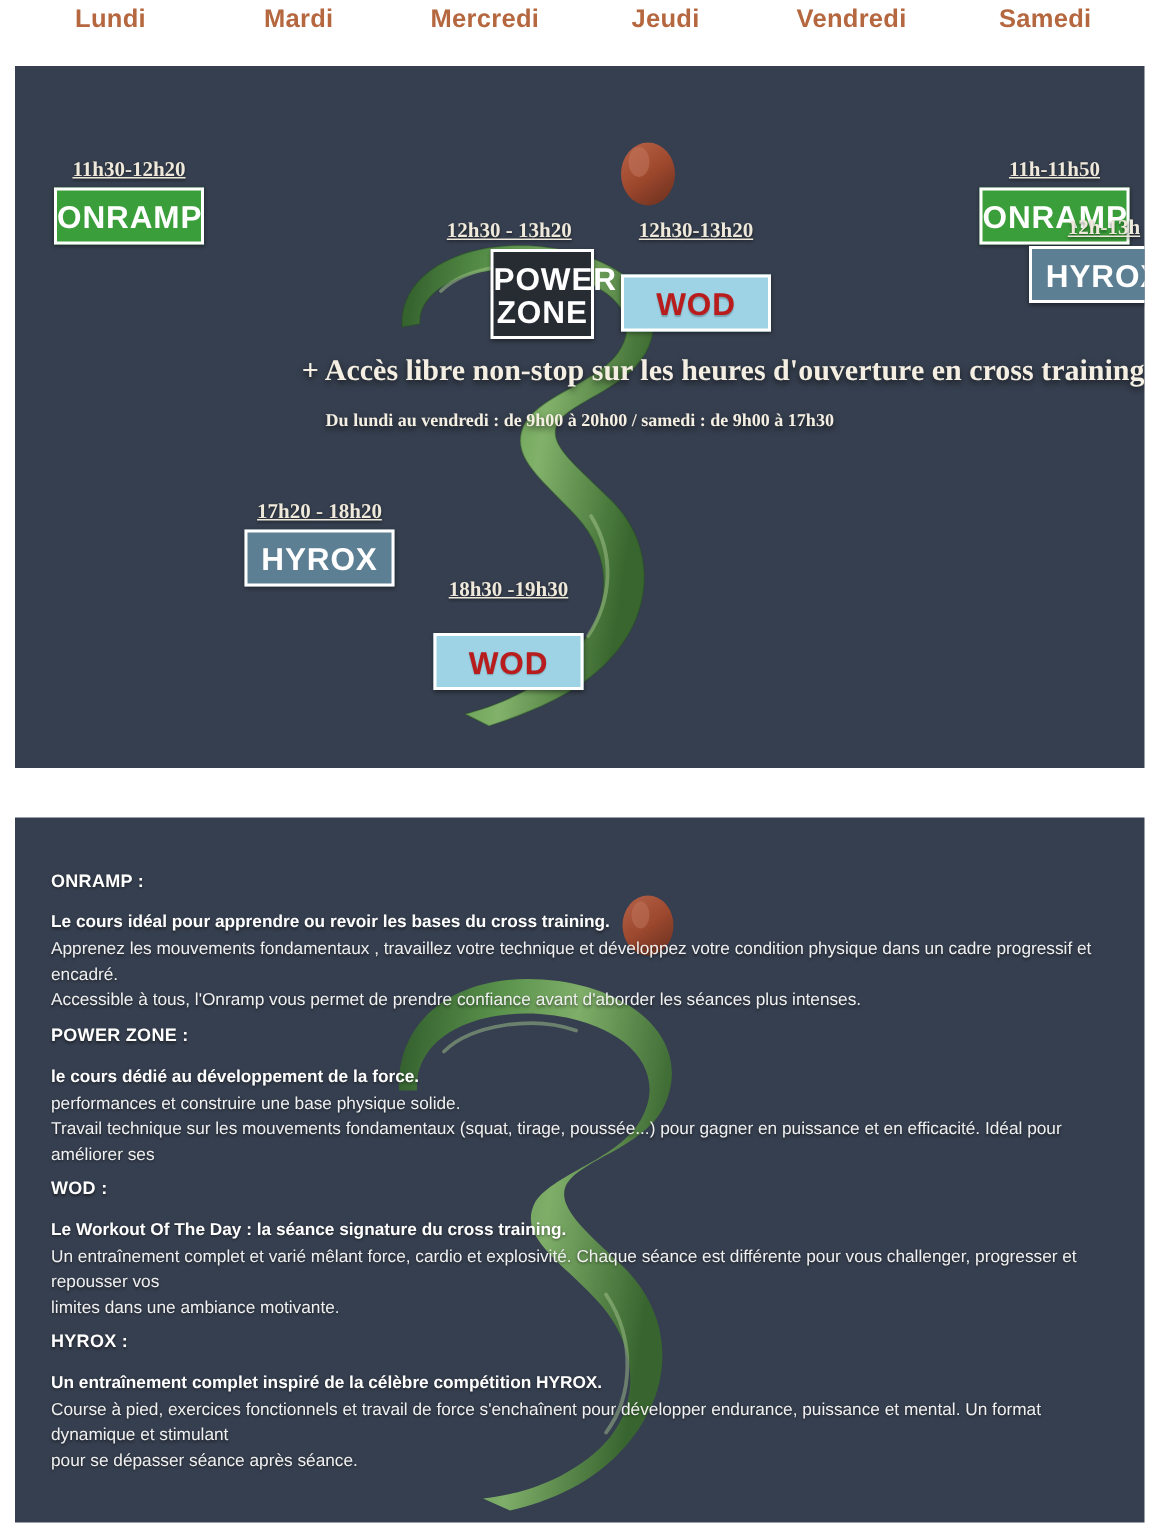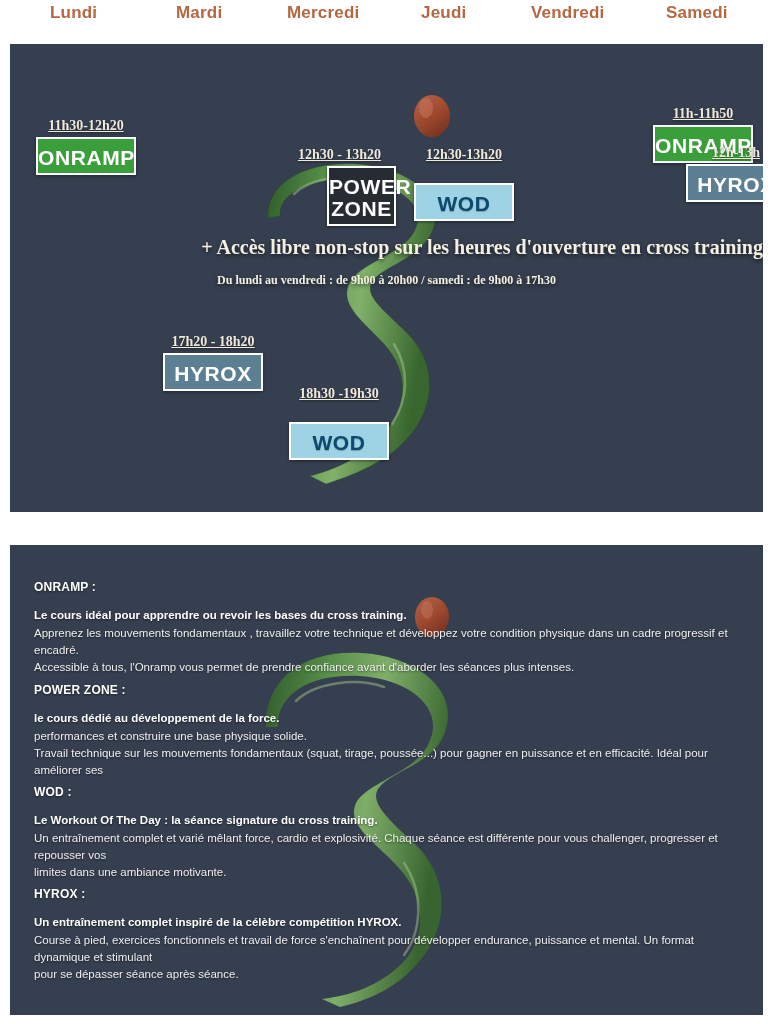--- a/index.html
+++ b/index.html
@@ -49,21 +49,21 @@
     border:2px solid #ffffff;
     font-family:"Liberation Sans", sans-serif;
     font-weight:bold;font-size:21px;color:#ffffff;
     padding:8px 0 4px;
     letter-spacing:.6px;
     box-shadow:0 1px 3px rgba(0,0,0,.45);
     line-height:1.05;
   }
   .tag-onramp{background:#3a9e3a;}
   .tag-powerzone{background:#272c33;margin-left:44px;}
-  .tag-wod{background:#9ed3e5;color:#0c4a6e;text-shadow:0 1px 1px rgba(0,0,0,.25);margin-top:20px;}
+  .tag-wod{background:#9ed3e5;color:#b91c1c;text-shadow:0 1px 1px rgba(0,0,0,.25);margin-top:20px;}
   .tag-hyrox{background:#5c7f94;}
 
   
   .freeaccess{
     position:absolute;left:0;width:753px;text-align:center;
     font-family:"Liberation Serif", serif;
     color:#f4efe2;
   }
   .freeaccess .line1{
     font-size:20px;font-weight:bold;display:block;
@@ -142,21 +142,21 @@
                    C418,163 392,140 345,136 C300,132 268,150 270,172 Z" fill="none" stroke="#264d1f" stroke-width="1" opacity="0.35"></path>
           <path d="M284,150 C300,134 340,128 368,136" stroke="#a9cf92" stroke-width="2.5" fill="none" opacity="0.5" stroke-linecap="round"></path>
           <path d="M384,300 C400,326 398,356 382,380" stroke="#b5d89c" stroke-width="2.5" fill="none" opacity="0.45" stroke-linecap="round"></path>
           <ellipse cx="422" cy="72" rx="18" ry="21" fill="url(#gHeadT)"></ellipse>
           <ellipse cx="416" cy="64" rx="7" ry="10" fill="#cb7a5c" opacity="0.55"></ellipse>
         </g>
       </svg>
     </div>
 
     <div>
-        <div class="slot" style="left: 26px; top: 74px; width: 100px;">
+        <div class="slot" style="left: 26px; top: 62px; width: 100px;">
           <span class="time">11h30-12h20</span>
           <span class="tag tag-onramp">ONRAMP</span>
         </div>
         <div class="slot" style="left: 273px; top: 103px; width: 113px;">
           <span class="time">12h30 - 13h20</span>
           <span class="tag tag-powerzone">POWER ZONE</span>
         </div>
         <div class="slot" style="left: 404px; top: 103px; width: 100px;">
           <span class="time">12h30-13h20</span>
           <span class="tag tag-wod">WOD</span>

